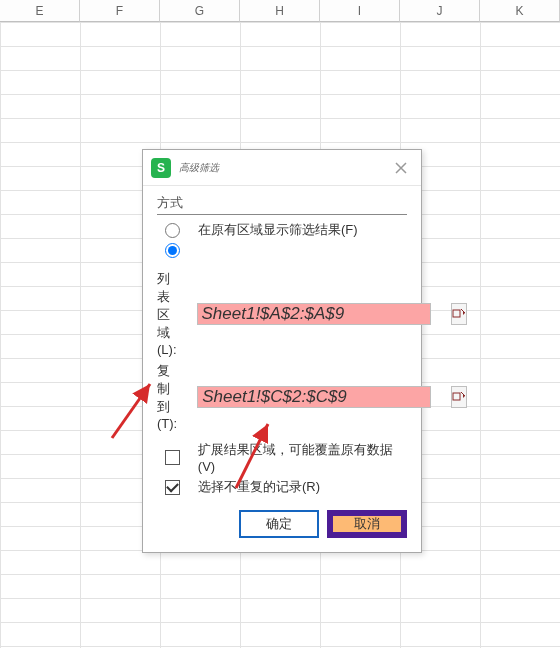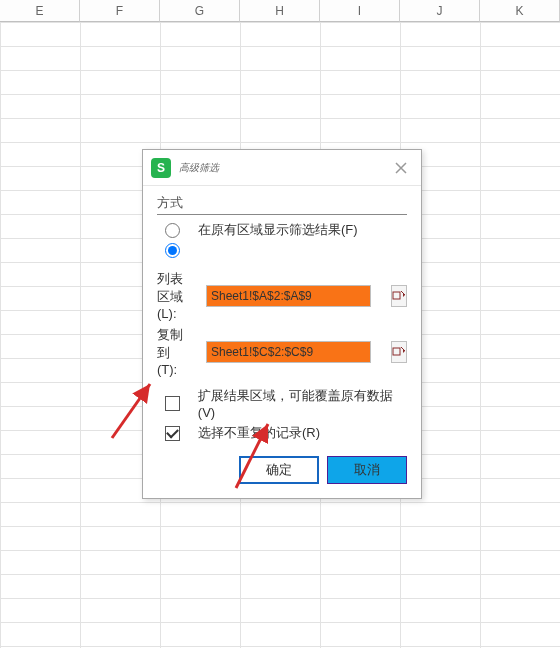--- a/index.html
+++ b/index.html
@@ -55,21 +55,21 @@
       display: flex; align-items: center; margin: 4px 0 4px 8px; gap: 18px;
     }
     .radio-row input, .check-row input { width: 15px; height: 15px; }
     .fields { margin-top: 12px; }
     .field-row {
       display: flex; align-items: center; gap: 20px; margin: 5px 0;
     }
     .field-label { width: 82px; color: #333; }
     .field-input {
       flex: 1; height: 22px; border: 1px solid #bfbfbf;
-      padding: 0 4px; font-size: 12px; color: #333; background: #f97316;
+      padding: 0 4px; font-size: 17px; color: #333; background: #fca5a5; font-style: italic;
     }
     .ref-btn {
       width: 22px; height: 22px; border: 1px solid #bfbfbf;
       background: #f5f5f5; display: flex; align-items: center; justify-content: center;
       cursor: pointer;
     }
     .ref-btn svg { width: 14px; height: 12px; }
     .checks { margin-top: 10px; }
     .check-row { margin-left: 8px; }
     .check-row .cb {
@@ -78,22 +78,22 @@
     }
     .check-row .cb.checked::after {
       content: ""; width: 9px; height: 5px;
       border-left: 2px solid #333; border-bottom: 2px solid #333;
       transform: rotate(-45deg) translate(1px,-1px);
     }
     .btn-row {
       margin-top: 14px; display: flex; justify-content: flex-end; gap: 8px;
     }
     .btn {
-      width: 80px; height: 28px; border: 1px solid #4c1d95;
-      background: #0ea5e9; color: #333; font-size: 13px;
+      width: 80px; height: 28px; border: 6px solid #4c1d95;
+      background: #fdba74; color: #333; font-size: 13px;
       display: flex; align-items: center; justify-content: center; cursor: pointer;
     }
     .btn.primary { border: 2px solid #1565c0; background: #fff; }
     
     .arrow { position: absolute; pointer-events: none; }
   </style>
 </head>
 <body>
 
 <div class="sheet">

